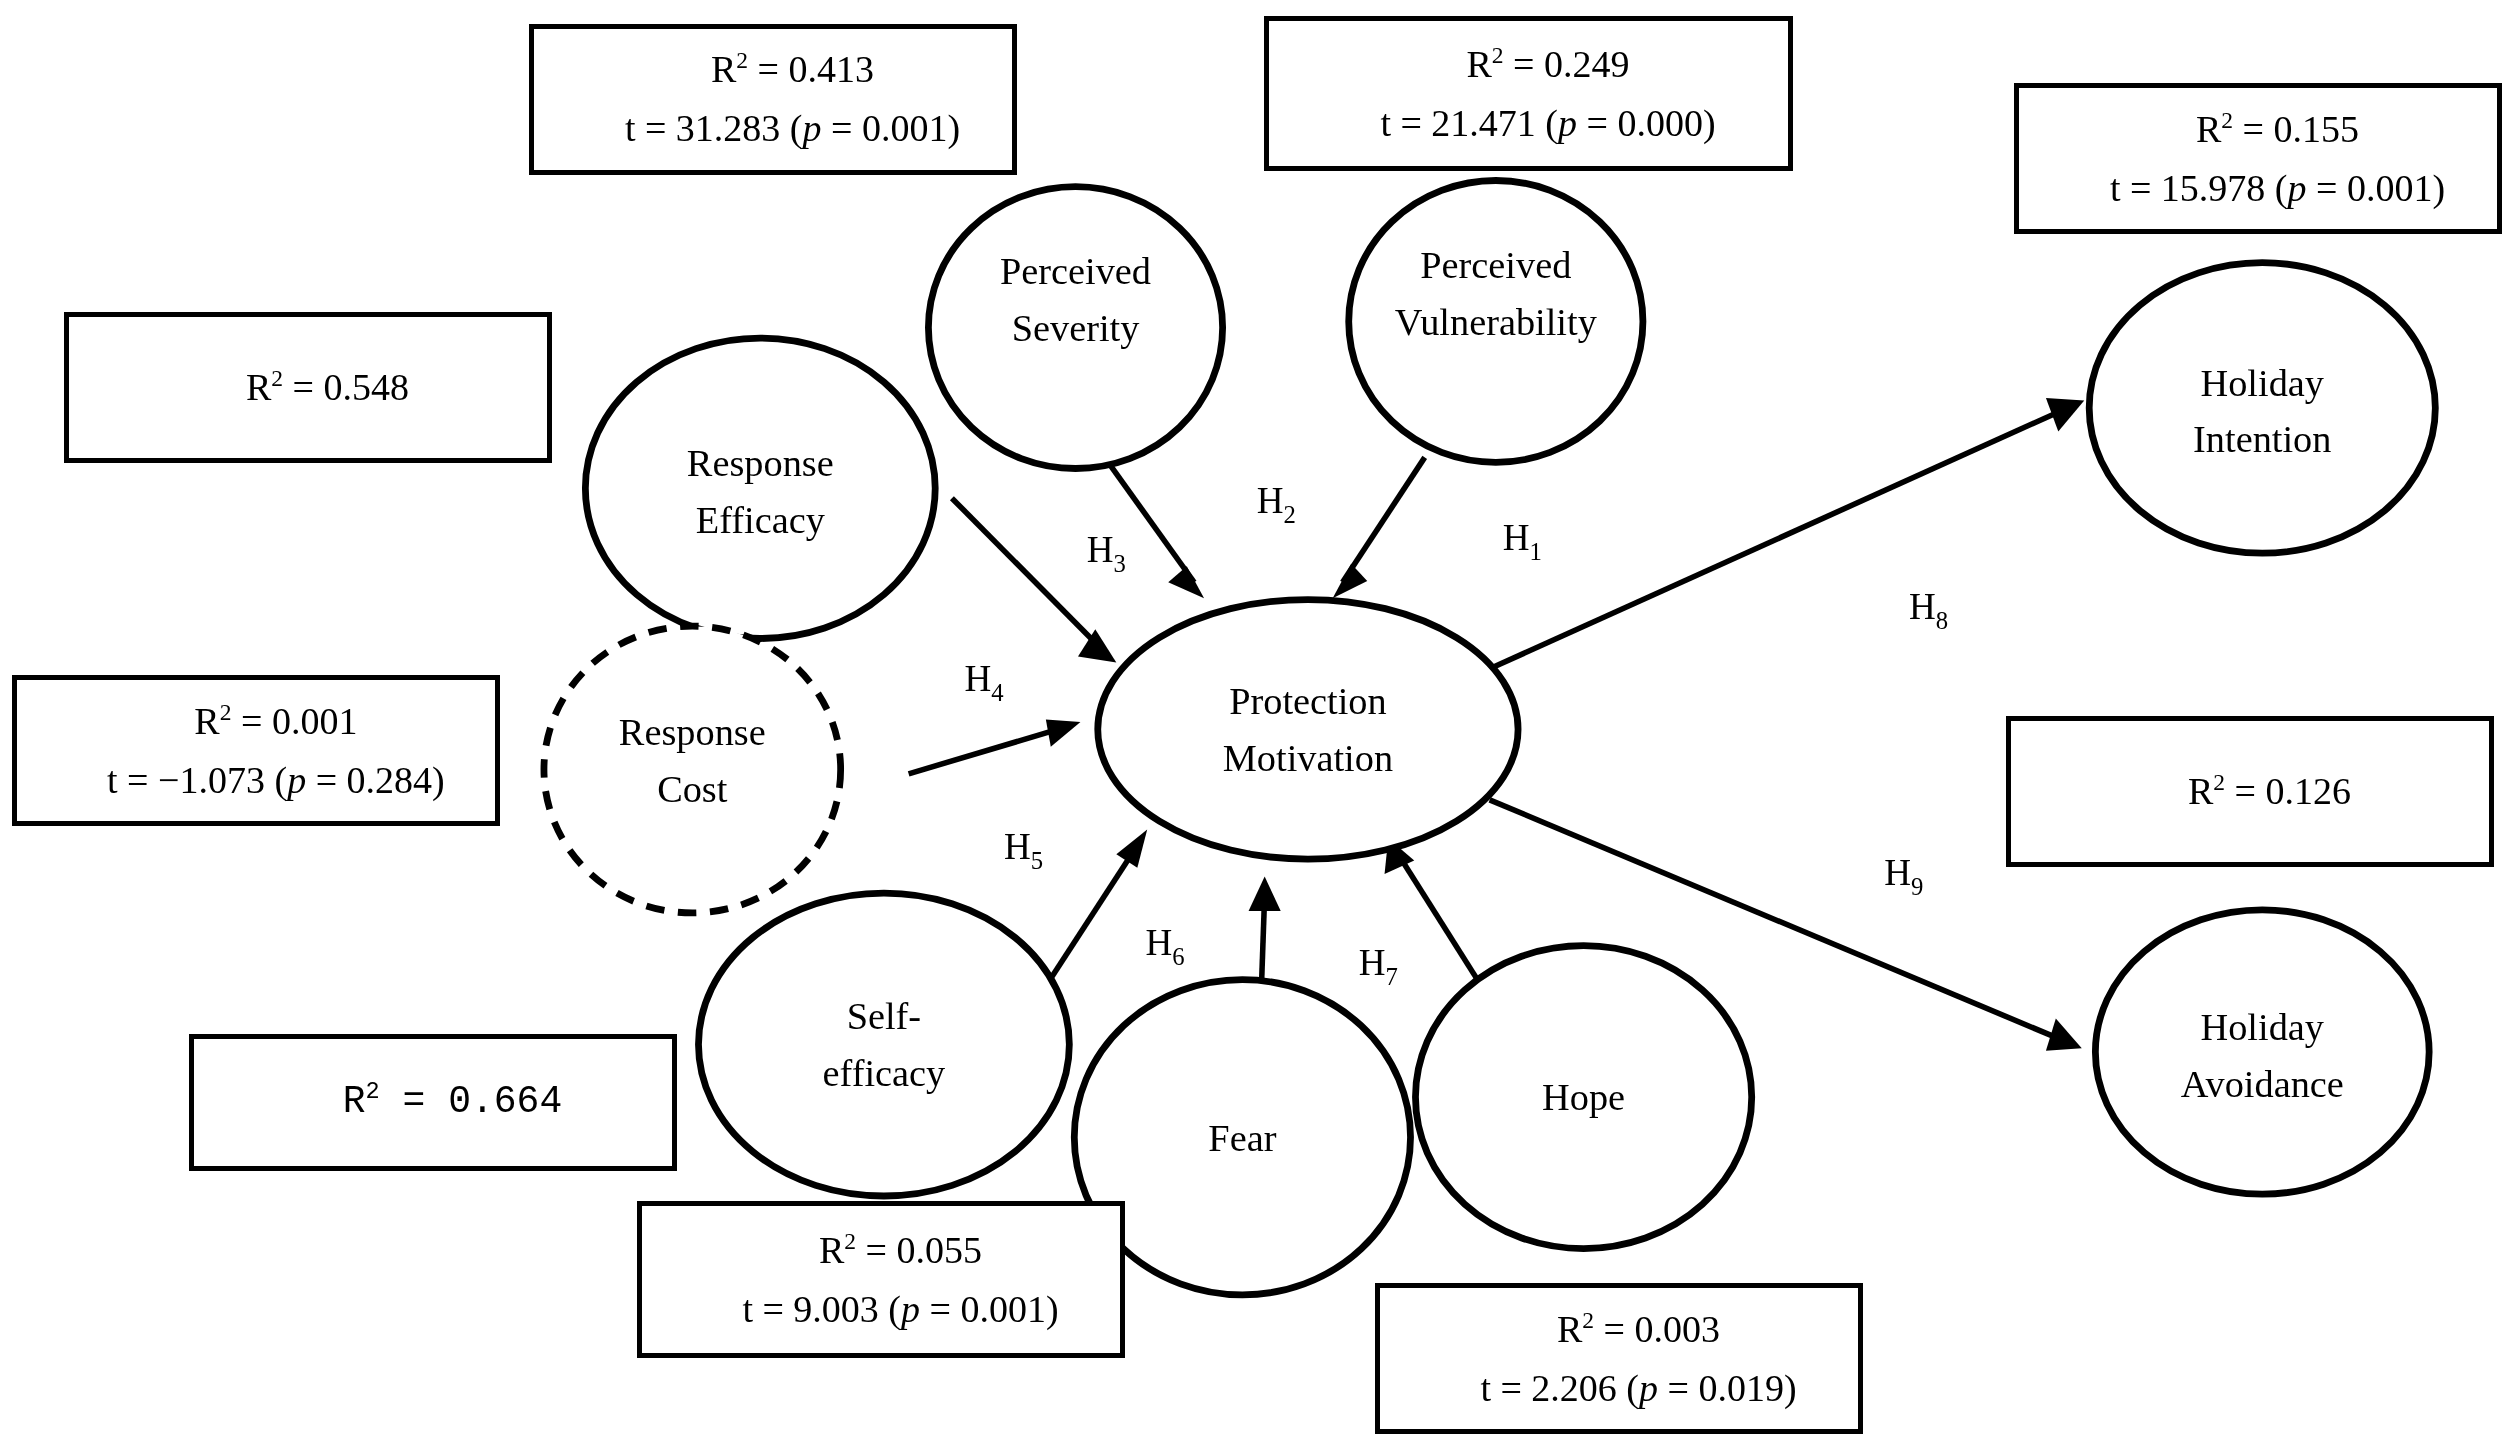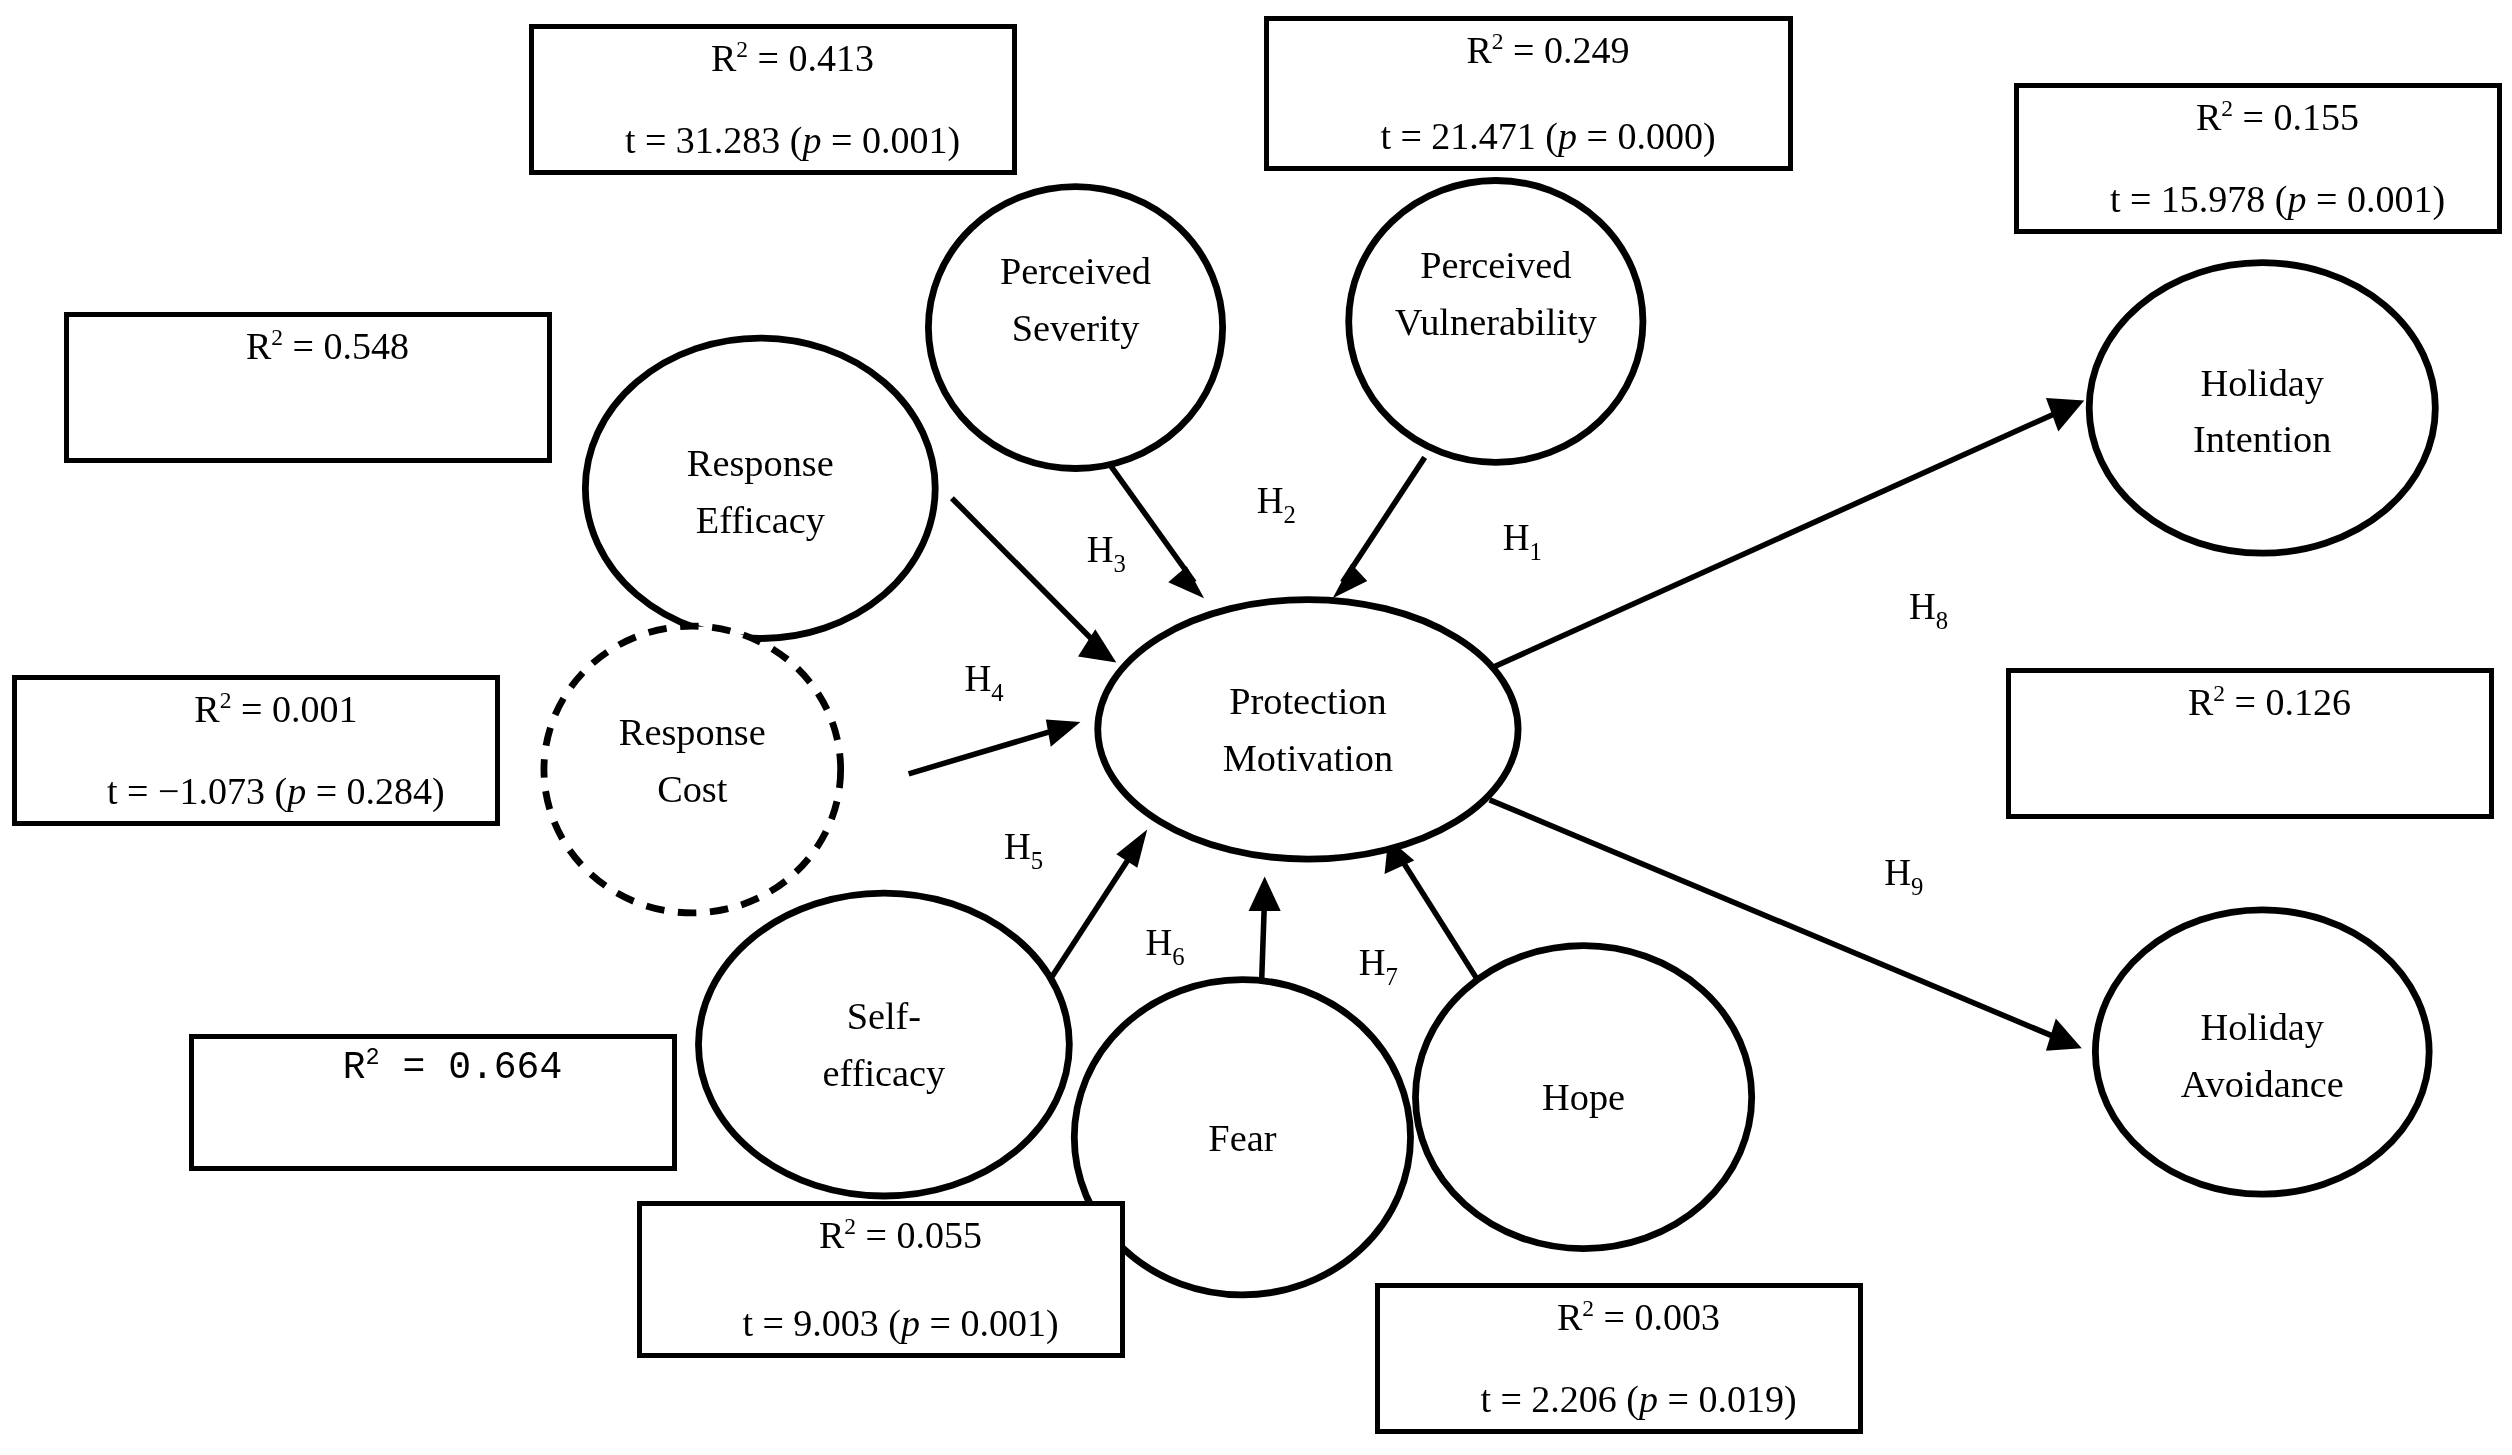--- a/index.html
+++ b/index.html
@@ -20,21 +20,21 @@
   .edge-head{fill:#000;stroke:none;}
   .h-label{
     font-family:"Liberation Serif","DejaVu Serif",serif;
     font-size:60px;fill:#000;text-anchor:middle;
   }
   .h-sub{font-size:40px;}
   .stat-box{
     position:absolute;box-sizing:border-box;
     border:5.6px solid #000;background:#fff;
     display:flex;flex-direction:column;
-    align-items:center;justify-content:space-between;
+    align-items:center;justify-content:center;
     font-family:"Liberation Serif","DejaVu Serif",serif;
     font-size:38px;line-height:1.55;color:#000;
     white-space:nowrap;
     padding-left:39px;
   }
   .stat-line{display:block;}
   .stat-line sup{font-size:0.62em;vertical-align:super;}
   .stat-line i{font-style:italic;}
 </style>
 </head>
@@ -209,18 +209,18 @@
   <div class="stat-box" style="left:637px;top:1201px;width:488px;height:157px;">
     <span class="stat-line"><span>R</span><sup>2</sup><span> = 0.055</span></span>
     <span class="stat-line"><span>t = 9.003 (</span><i>p</i><span> = 0.001)</span></span>
   </div>
 
   <div class="stat-box" style="left:1375px;top:1283px;width:488px;height:151px;">
     <span class="stat-line"><span>R</span><sup>2</sup><span> = 0.003</span></span>
     <span class="stat-line"><span>t = 2.206 (</span><i>p</i><span> = 0.019)</span></span>
   </div>
 
-  <div class="stat-box" style="left:2006px;top:668px;width:488px;height:151px;">
+  <div class="stat-box" style="left:2006px;top:716px;width:488px;height:151px;">
     <span class="stat-line"><span>R</span><sup>2</sup><span> = 0.126</span></span>
   </div>
 
 </div>
 
 
 </body></html>

